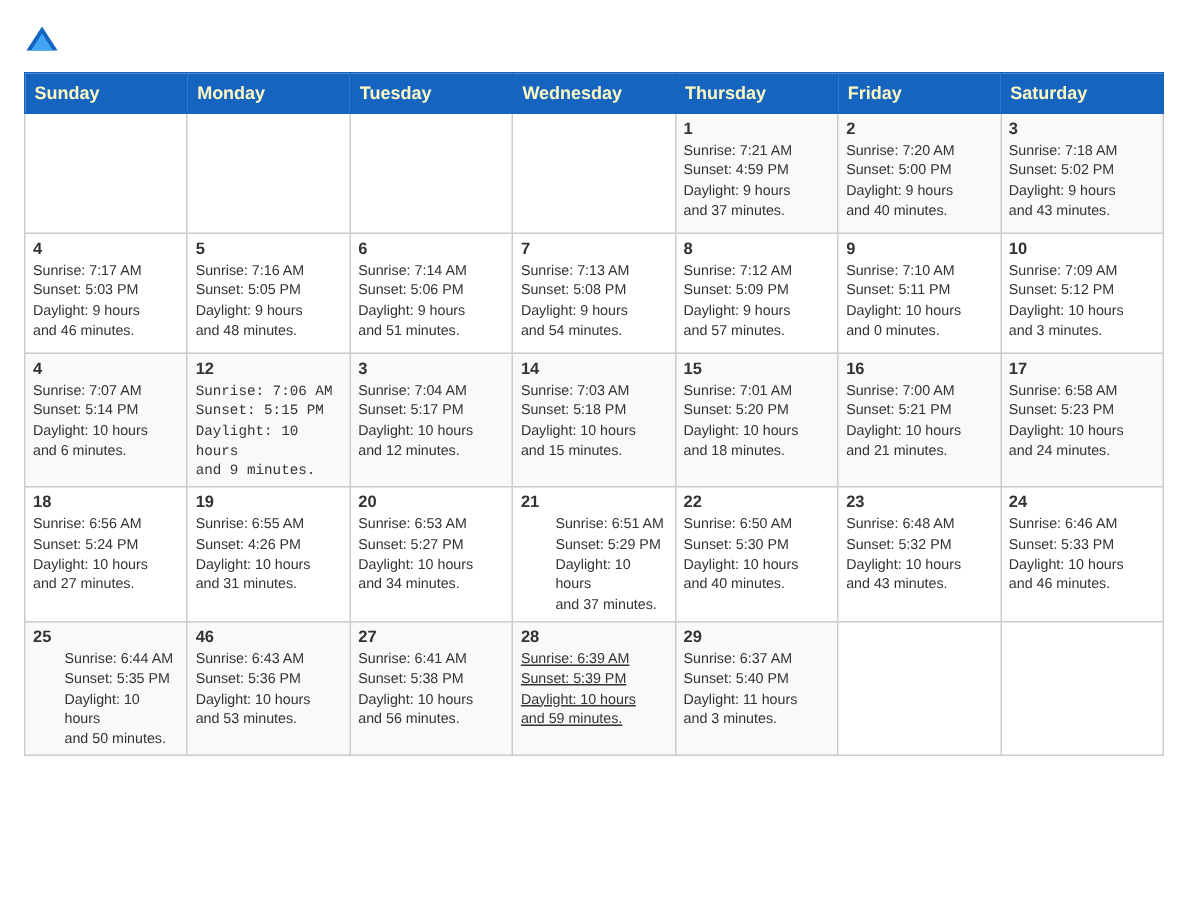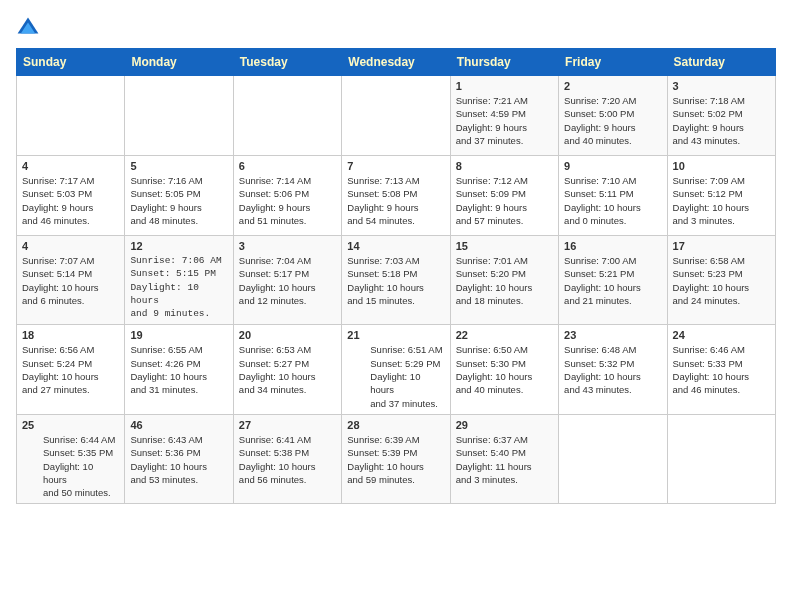--- a/index.html
+++ b/index.html
@@ -315,21 +315,21 @@
         </td>
         <td>
           <span class="day-number">27</span>
           <div class="day-info" style="white-space: pre-line;">Sunrise: 6:41 AM
 Sunset: 5:38 PM
 Daylight: 10 hours
 and 56 minutes.</div>
         </td>
         <td>
           <span class="day-number">28</span>
-          <div class="day-info" style="white-space: pre-line;">Sunrise: 6:39 AM
+          <div class="day-info" style="white-space: pre-line; text-decoration: underline;">Sunrise: 6:39 AM
 Sunset: 5:39 PM
 Daylight: 10 hours
 and 59 minutes.</div>
         </td>
         <td>
           <span class="day-number">29</span>
           <div class="day-info" style="white-space: pre-line;">Sunrise: 6:37 AM
 Sunset: 5:40 PM
 Daylight: 11 hours
 and 3 minutes.</div>

